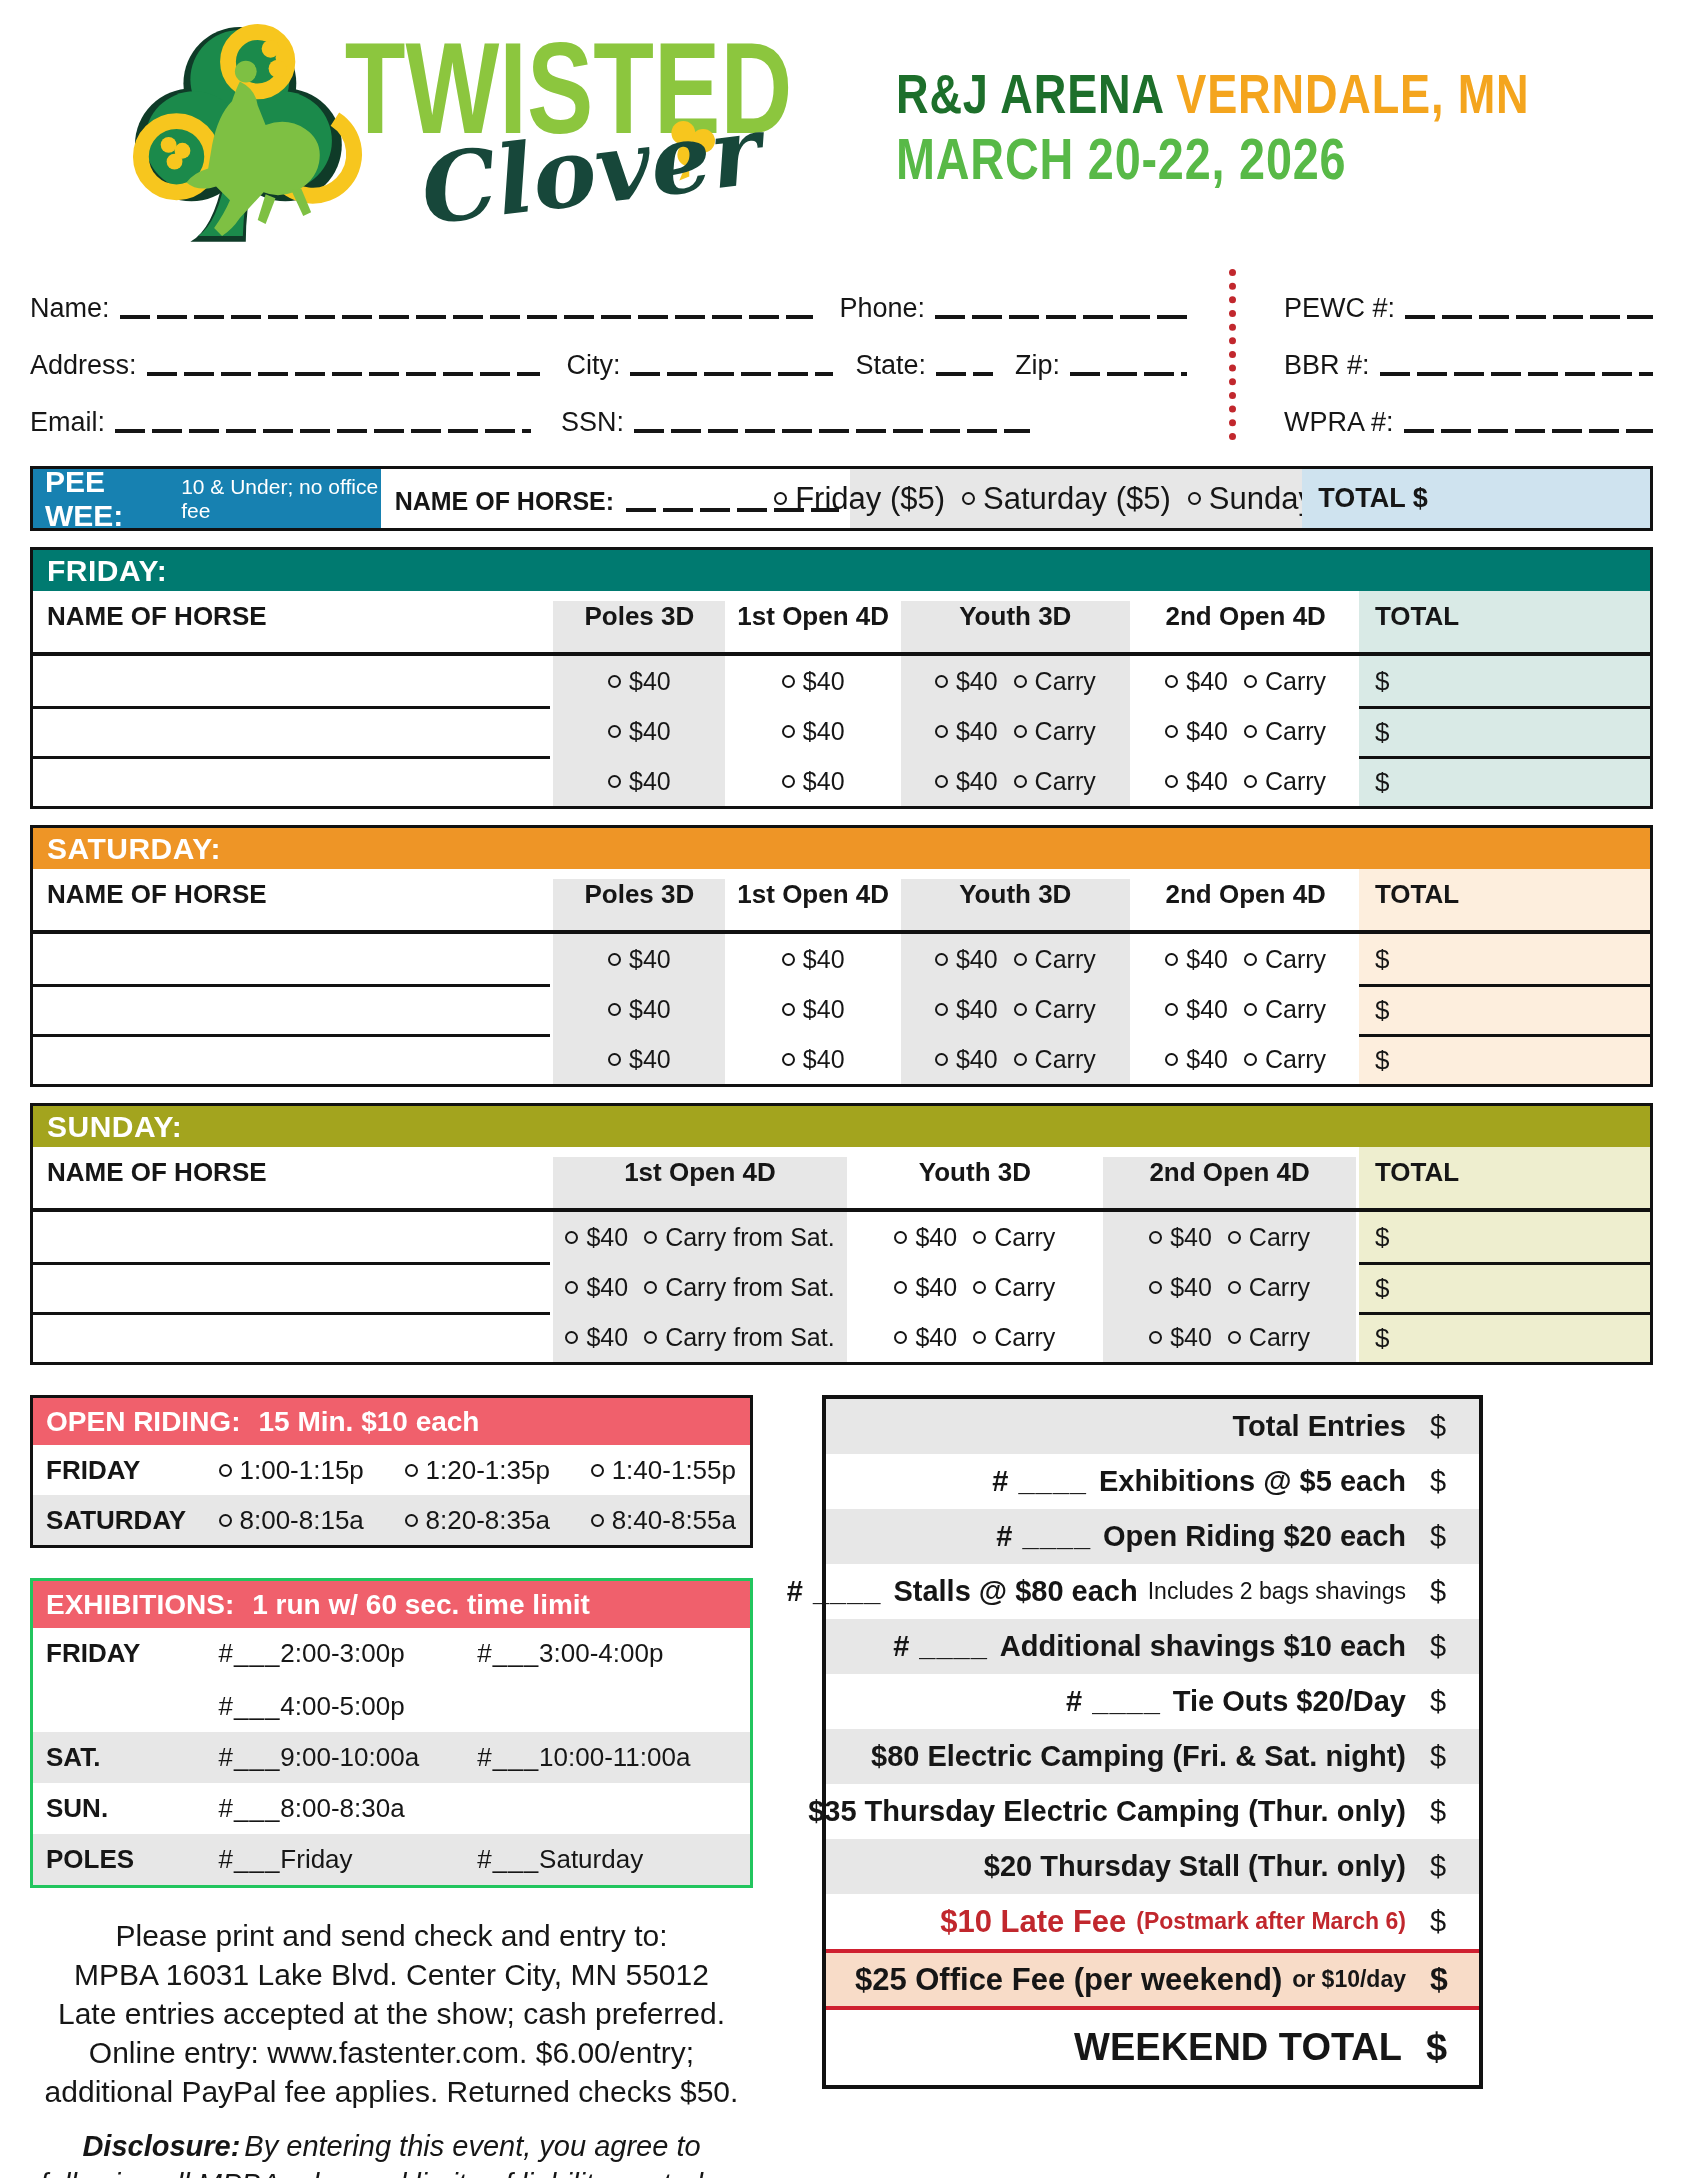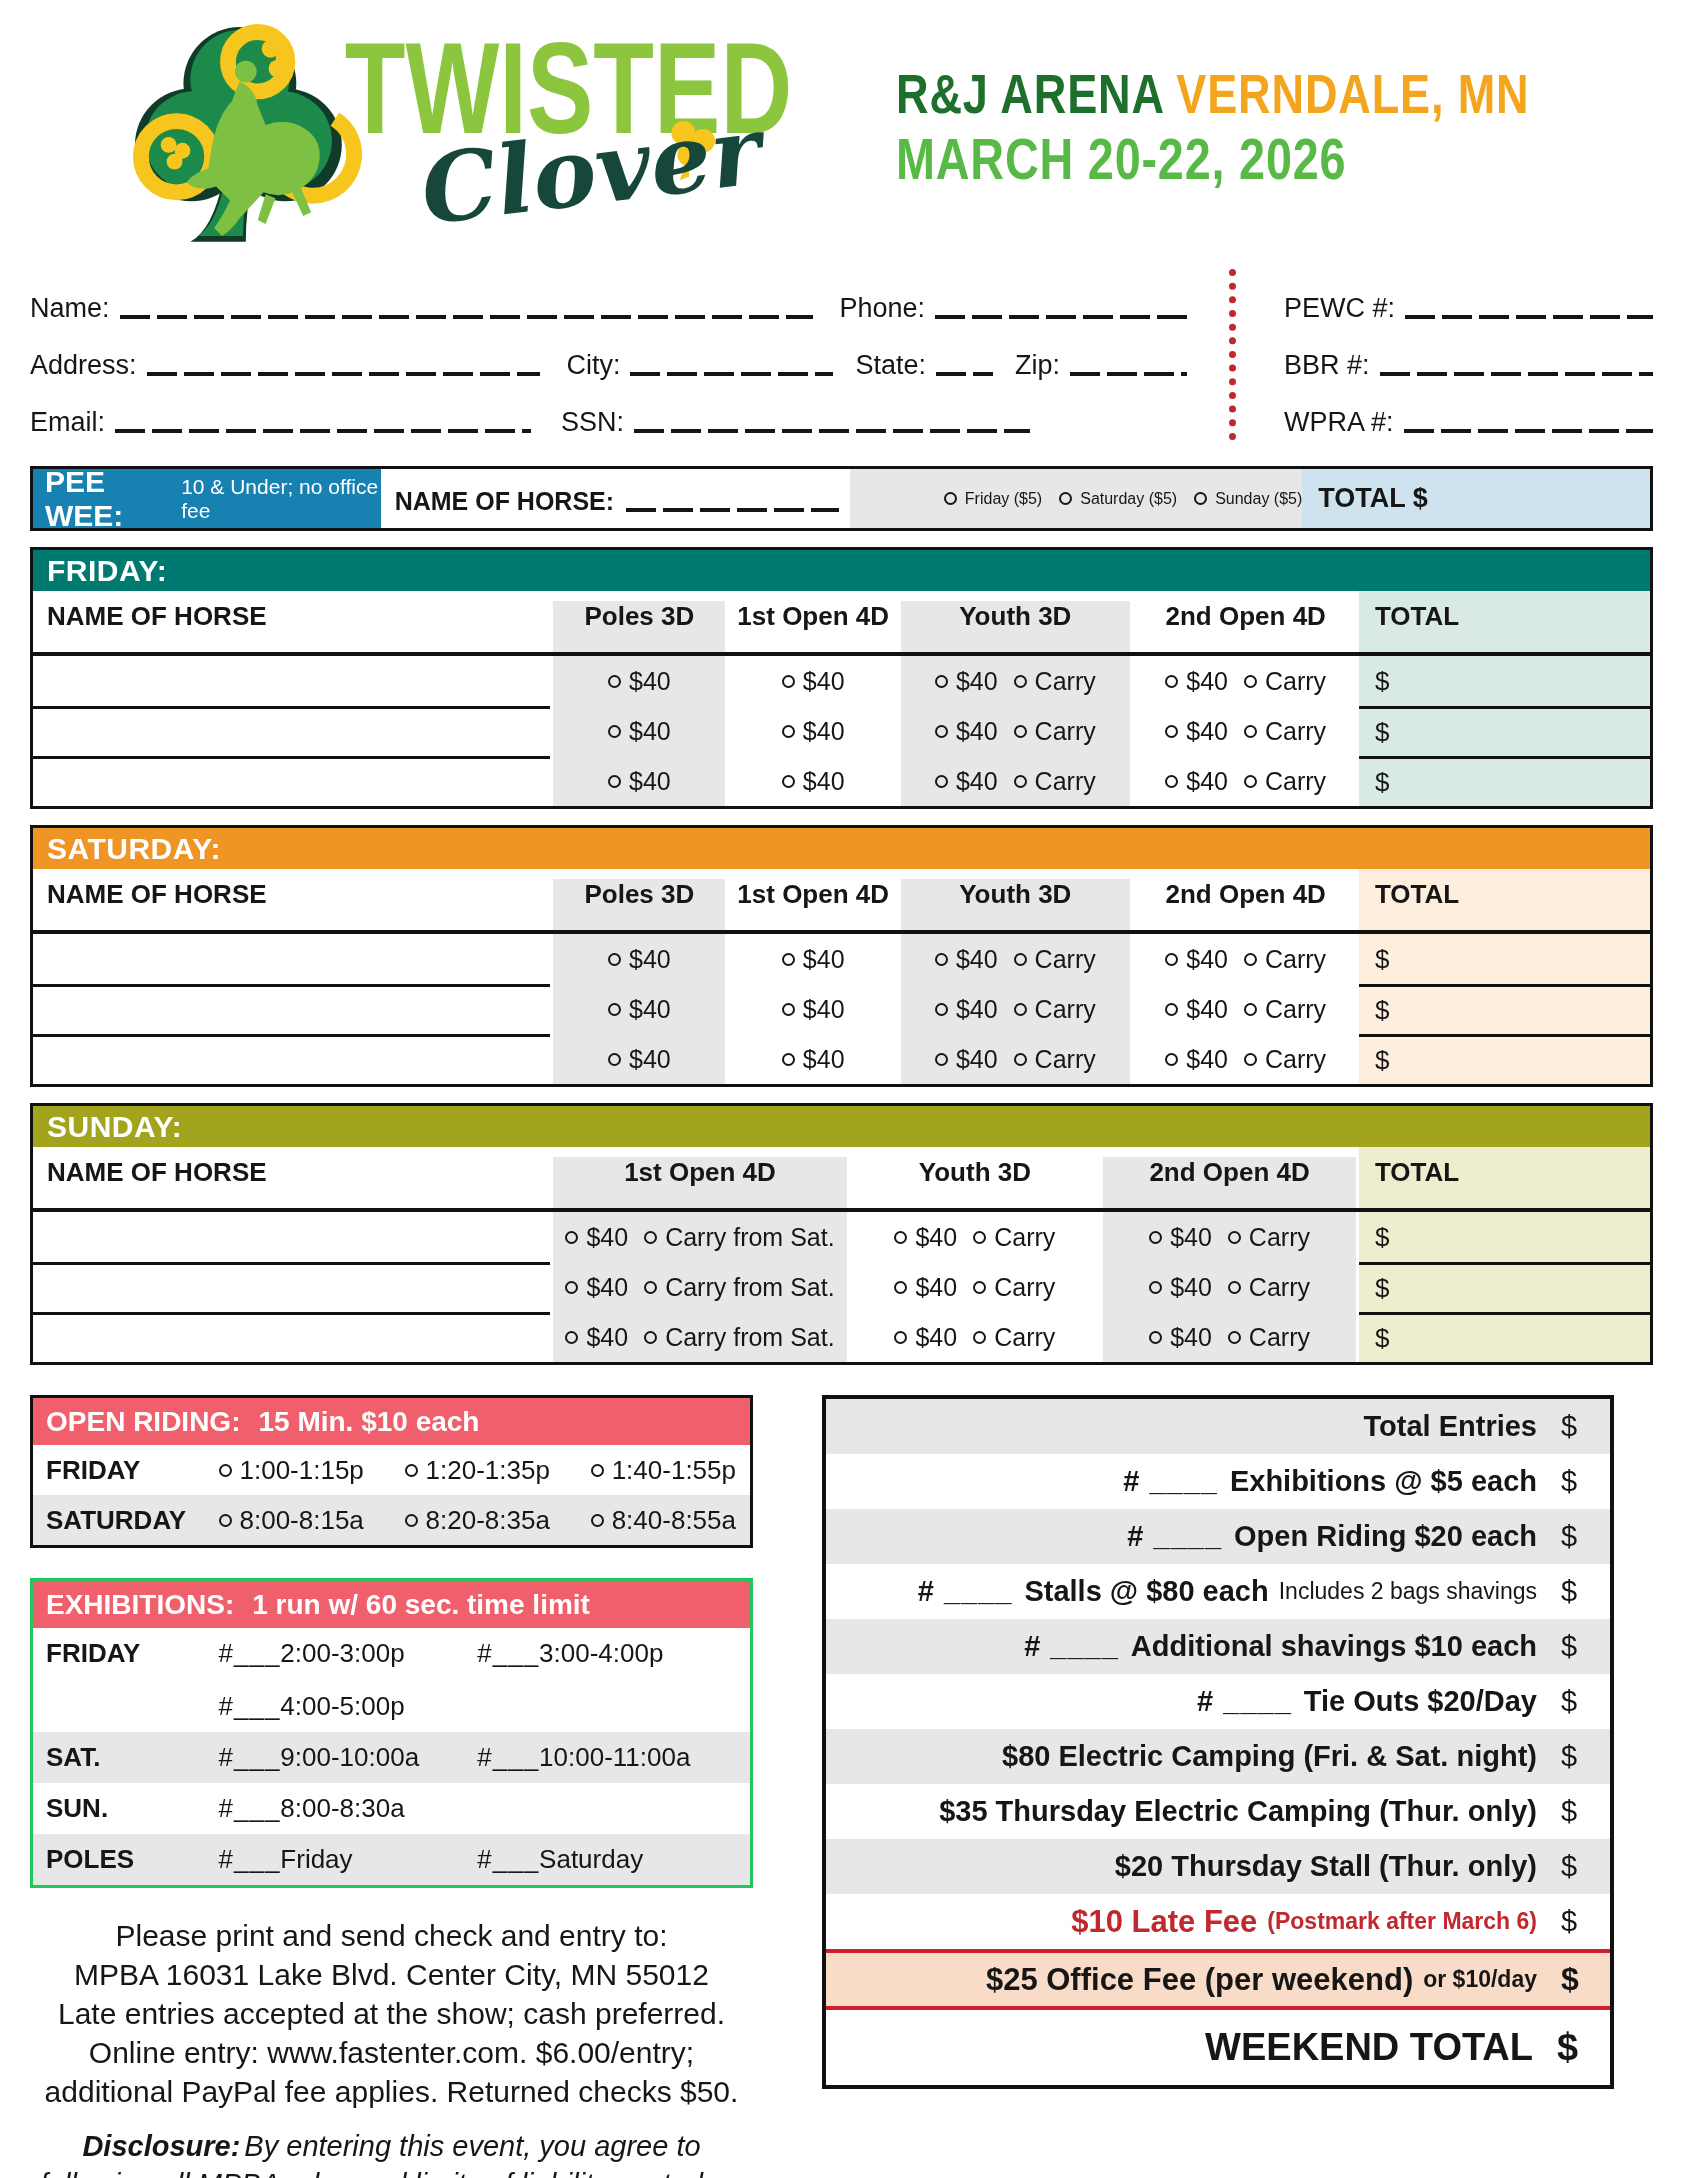--- a/index.html
+++ b/index.html
@@ -26,21 +26,21 @@
   .ln { height:4px; background:repeating-linear-gradient(90deg,#151515 0 30px, transparent 30px 37px); margin-bottom:7px; }
   .grow { flex:1; margin-right:26px; }
 
   
   .peewee { border:3px solid #111; display:flex; height:65px; margin:26px 30px 0 30px; }
   .pw-title { width:21.5%; background:#1781b1; color:#ffffff; display:flex; align-items:center; padding-left:12px; gap:10px; }
   .pw-title .big { font-weight:bold; font-size:30px; }
   .pw-title .small { font-size:21px; }
   .pw-horse { width:29%; display:flex; align-items:flex-end; padding:0 8px 12px 14px; font-weight:bold; font-size:25px; }
   .pw-horse .ln { width:213px; margin-left:12px; margin-bottom:4px; }
-  .pw-days { width:28%; background:#e7e7e7; display:flex; align-items:center; justify-content:flex-end; gap:17px; font-size:16px; }
+  .pw-days { width:28%; background:#e7e7e7; display:flex; align-items:center; justify-content:center; gap:17px; font-size:31px; }
   .pw-total { width:21.5%; background:#cfe3ef; font-weight:bold; font-size:27px; display:flex; align-items:center; padding-left:16px; }
 
   
   .opt { display:inline-flex; align-items:center; gap:8px; white-space:nowrap; }
   .o { display:inline-block; width:13px; height:13px; border:2.5px solid #161616; border-radius:50%; flex:none; }
 
   
   .daytable { border:3px solid #111; margin:16px 30px 0 30px; }
   .dt-title { height:41px; color:#fff; font-weight:bold; font-size:30px; display:flex; align-items:center; padding-left:14px; letter-spacing:0.5px; }
   .t-fri .dt-title { background:#007a70; }
@@ -61,21 +61,21 @@
   .dt-row .rname { align-self:stretch; }
   .dt-row + .dt-row .rname, .dt-row + .dt-row .rtotal { border-top:3px solid #111; }
   .bcell { align-self:stretch; display:flex; align-items:center; justify-content:center; gap:16px; font-size:25px; }
   .rtotal { align-self:stretch; display:flex; align-items:center; padding-left:16px; font-size:26px; }
   .w-name { width:32%; } .w-c1 { width:11%; } .w-c2 { width:10.5%; } .w-c3 { width:14.5%; } .w-c4 { width:14%; } .w-tot { width:18%; }
   .w-s1 { width:18.5%; } .w-s2 { width:15.5%; } .w-s3 { width:16%; }
 
   
   .bottom { display:flex; margin:30px 30px 0 30px; align-items:flex-start; }
   .bcol-left { width:723px; }
-  .bcol-right { width:792px; margin-left:69px; }
+  .bcol-right { width:661px; margin-left:69px; }
 
   .obox { border:3px solid #111; }
   .obox-head { background:#f0606c; color:#fff; height:47px; display:flex; align-items:center; padding-left:13px; gap:18px; font-weight:bold; font-size:28px; }
   .orow { display:flex; align-items:center; min-height:50px; padding:0 14px 0 13px; }
   .orow .day { width:25%; font-weight:bold; font-size:26px; flex:none; }
   .orow .slots { flex:1; display:flex; justify-content:space-between; font-size:26px; }
   .alt { background:#e7e7e7; }
 
   .ebox { border:3px solid #22c55e; margin-top:30px; }
   .erow { display:flex; padding:0 14px 0 13px; min-height:50px; align-items:center; }

